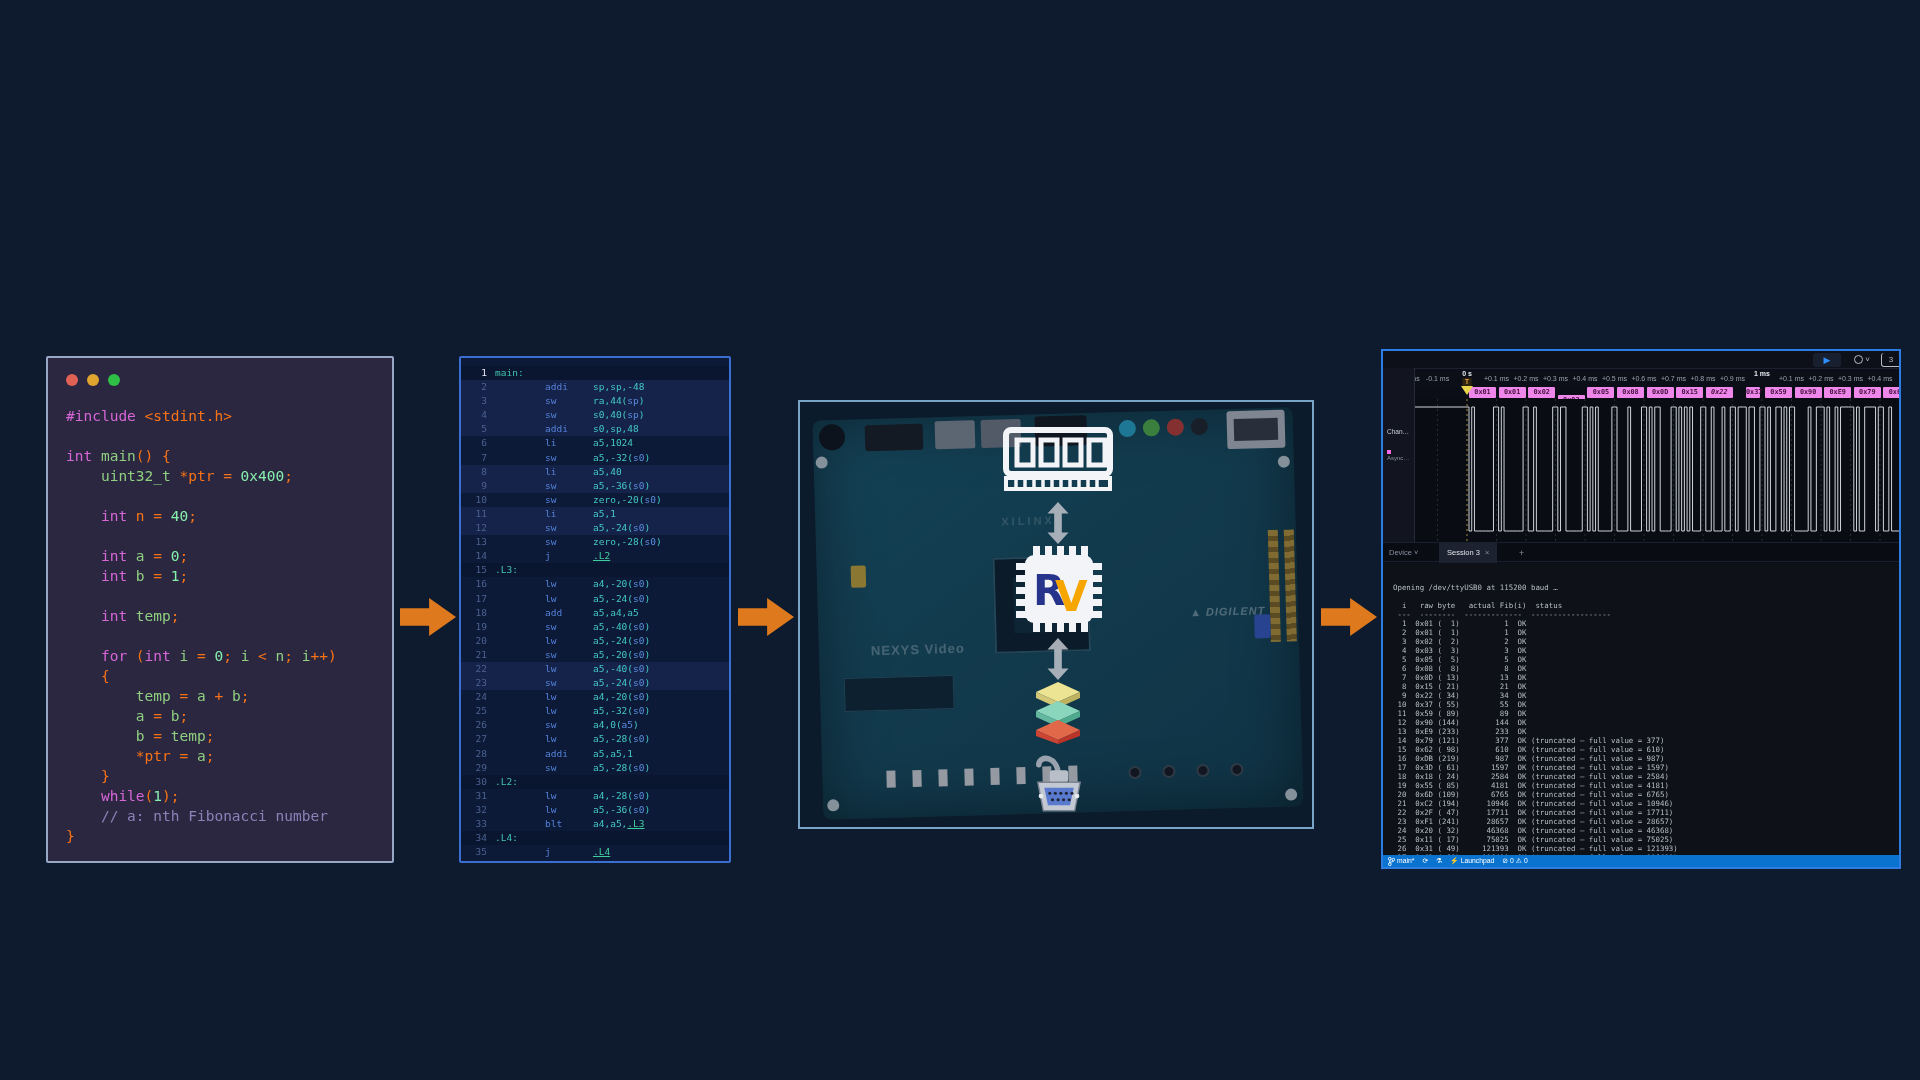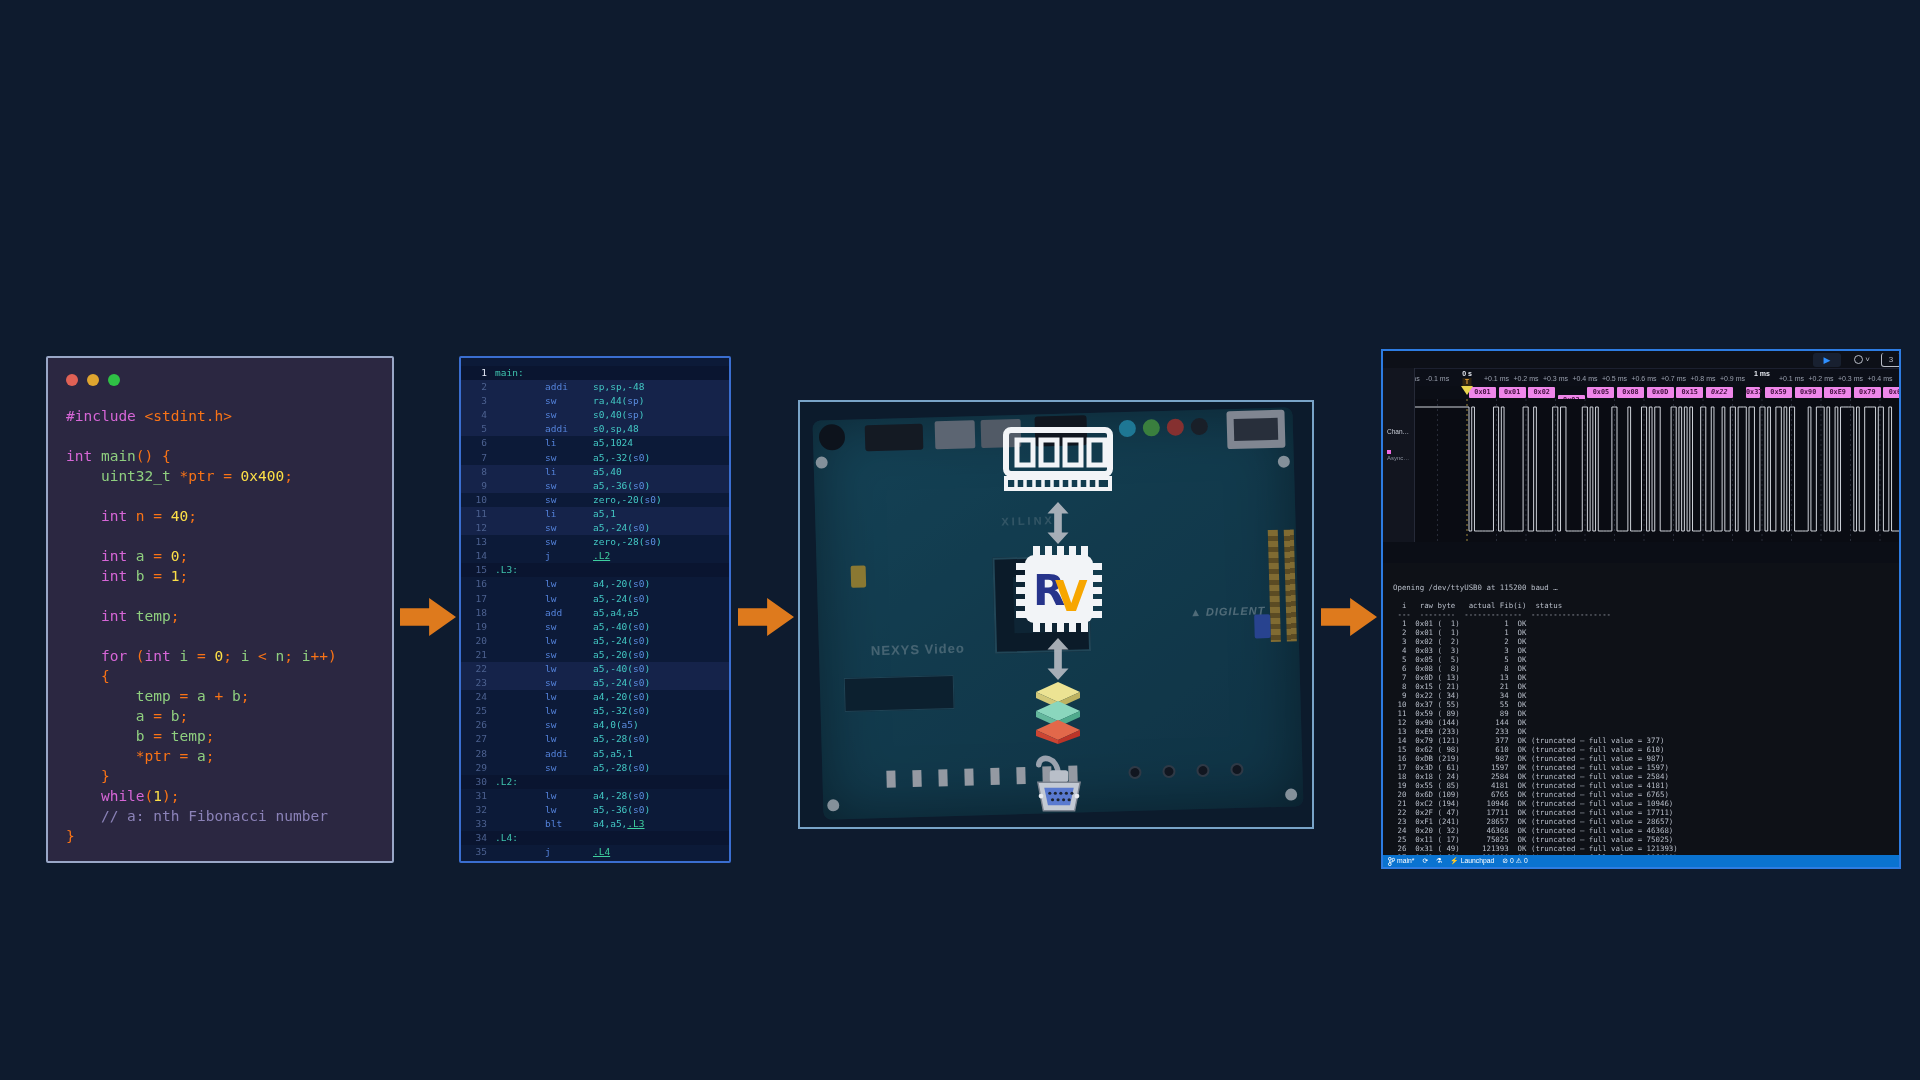--- a/index.html
+++ b/index.html
@@ -17,21 +17,21 @@
   .panel { position:absolute; }
 
   
   #c-panel { left:46px; top:356px; width:348px; height:507px; background:#2b2741;
              border:2px solid #99a7c7; border-radius:2px; }
   .dots { display:flex; gap:9px; padding:16px 0 0 18px; }
   .dot { width:12px; height:12px; border-radius:50%; }
   .dot.r { background:#e06155; } .dot.y { background:#dfa52f; } .dot.g { background:#2fc145; }
   #c-code { padding:20px 0 0 18px; font-family:"DejaVu Sans Mono", monospace;
             font-size:14.5px; line-height:20px; white-space:pre; overflow:hidden; }
-  .c-kw { color:#d766d7; } .c-id { color:#8fcf7f; } .c-num { color:#fde047; }
+  .c-kw { color:#d766d7; } .c-id { color:#8fcf7f; } .c-num { color:#86efac; }
   .c-pl { color:#f97316; } .c-cm { color:#8b82b8; }
 
   
   #asm-panel { left:459px; top:356px; width:272px; height:507px; background:#0c1a38;
                border:2px solid #3a6ed0; border-radius:2px; overflow:hidden;
                font-family:"DejaVu Sans Mono", monospace; font-size:9.5px; }
   #asm-code { padding-top:8px; }
   .aline { height:14.1px; line-height:14.1px; white-space:pre; position:relative; }
   .aline .ln { display:inline-block; width:26px; text-align:right; color:#4c6190; }
   .aline.lab { background:#0a1530; }
@@ -367,20 +367,25 @@
           <line x1="435.5" x2="435.5" y1="0" y2="143" stroke="#272b38" stroke-dasharray="2,3"></line>
           <line x1="465" x2="465" y1="0" y2="143" stroke="#272b38" stroke-dasharray="2,3"></line>
           <path d="M0 8 H52 H54 V132 H56.72 V8 H59.44 V132 H62.16 H64.88 H67.60 H70.32 H73.04 H75.76 H78.48 V8 H81.20 H83.6 V132 H86.32 V8 H89.04 V132 H91.76 H94.48 H97.20 H99.92 H102.64 H105.36 H108.08 V8 H110.80 H113.2 V132 H115.92 H118.64 V8 H121.36 V132 H124.08 H126.80 H129.52 H132.24 H134.96 H137.68 V8 H140.40 H142.8 V132 H145.52 V8 H148.24 H150.96 V132 H153.68 H156.40 H159.12 H161.84 H164.56 H167.28 V8 H170.00 H172.4 V132 H175.12 V8 H177.84 V132 H180.56 V8 H183.28 V132 H186.00 H188.72 H191.44 H194.16 H196.88 V8 H199.60 H202 V132 H204.72 H207.44 H210.16 H212.88 V8 H215.60 V132 H218.32 H221.04 H223.76 H226.48 V8 H229.20 H231.60000000000002 V132 H234.32 V8 H237.04 V132 H239.76 V8 H242.48 H245.20 V132 H247.92 H250.64 H253.36 H256.08 V8 H258.80 H261.20000000000005 V132 H263.92 V8 H266.64 V132 H269.36 V8 H272.08 V132 H274.80 V8 H277.52 V132 H280.24 H282.96 H285.68 V8 H288.40 H290.8 V132 H293.52 H296.24 V8 H298.96 V132 H301.68 H304.40 H307.12 V8 H309.84 V132 H312.56 H315.28 V8 H318.00 H320.40000000000003 V132 H323.12 V8 H325.84 H328.56 H331.28 V132 H334.00 V8 H336.72 H339.44 V132 H342.16 H344.88 V8 H347.60 H350 V132 H352.72 V8 H355.44 V132 H358.16 H360.88 V8 H363.60 H366.32 V132 H369.04 V8 H371.76 V132 H374.48 V8 H377.20 H379.6 V132 H382.32 H385.04 H387.76 H390.48 H393.20 V8 H395.92 V132 H398.64 H401.36 V8 H404.08 H406.80 H409.20000000000005 V132 H411.92 V8 H414.64 V132 H417.36 H420.08 V8 H422.80 V132 H425.52 V8 H428.24 H430.96 H433.68 H436.40 H438.8 V132 H441.52 V8 H444.24 V132 H446.96 H449.68 V8 H452.40 H455.12 H457.84 H460.56 V132 H463.28 V8 H466.00 H468.40000000000003 V132 H471.12 H473.84 V8 H476.56 V132 H479.28 H482.00 H484.72 V8 H487.44 H490.16 V132 H492.88 V8 H495.60 H498 V132 H500.72 V8 H503.44 H506.16 V132 H508.88 V8 H511.60 H514.32 V132 H517.04 V8 H519.76 H522.48 H525.20 H527.6 V132 H530.32 V8 H533.04 V132 H535.76 V8 H538.48 H541.20 H543.92 H546.64 V132 H549.36 H552.08 V8 H554.80 H486" fill="none" stroke="#cfd3da" stroke-width="1"></path>
         </svg>
     </div>
     <div id="la-sidebar">
       <div id="chan-label">Chan…</div>
       <div id="legend"><span class="sw"></span><span>Async…</span></div>
     </div>
 
+    <div id="tabbar">
+      <div id="device-dd">Device ˅</div>
+      <div id="tab-session"><span>Session 3</span><span class="x">×</span></div>
+      <div id="tab-new">+</div>
+    </div>
 
     <div id="terminal">
         <div class="tline">Opening /dev/ttyUSB0 at 115200 baud …</div>
         <div class="tline"> </div>
         <div class="tline">  i   raw byte   actual Fib(i)  status</div>
         <div class="tline"> ---  --------  -------------  ------------------</div>
         <div class="tline">  1  0x01 (  1)          1  OK</div>
         <div class="tline">  2  0x01 (  1)          1  OK</div>
         <div class="tline">  3  0x02 (  2)          2  OK</div>
         <div class="tline">  4  0x03 (  3)          3  OK</div>

